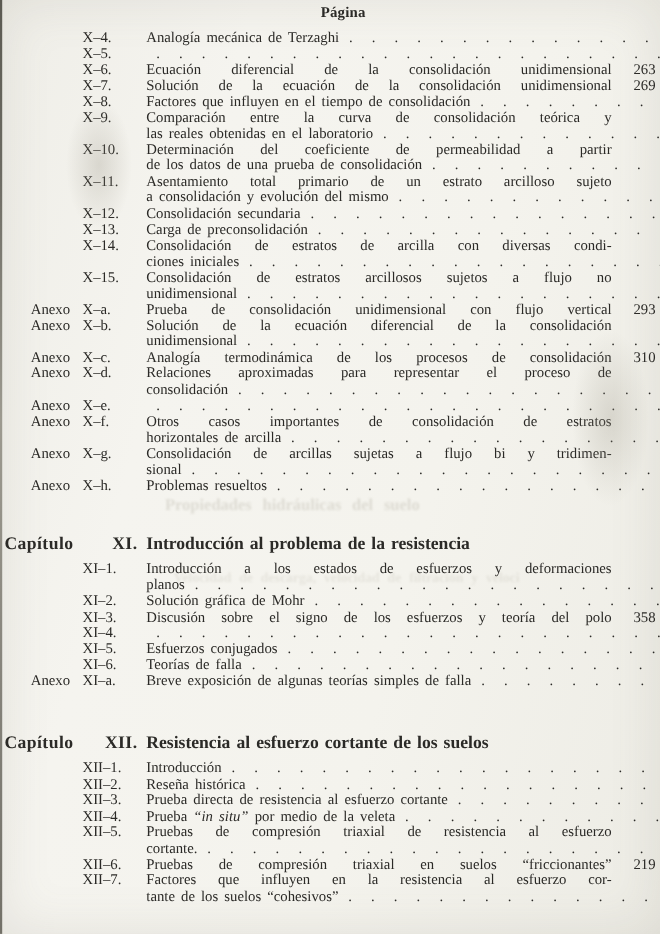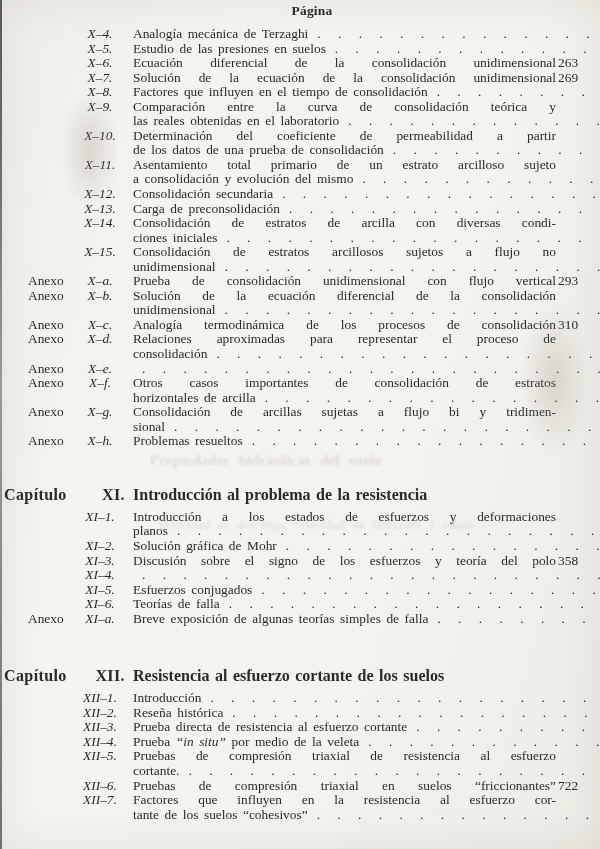--- a/index.html
+++ b/index.html
@@ -22,23 +22,23 @@
   }
   .hdr{
     text-align:center;font-weight:bold;font-size:13.5px;line-height:16px;
     margin-bottom:8px;letter-spacing:.2px;
   }
   .row{
     display:grid;grid-template-columns:47px 50px 1fr 40px;
     line-height:14.55px;align-items:baseline;
   }
   .c-prefix{text-align:left;}
-  .c-num{text-align:center;font-style:italic;}
+  .c-num{text-align:left;}
   .c-body{padding-left:8px;word-spacing:2.2px;}
-  .c-page{text-align:left;padding-left:2px;}
+  .c-page{text-align:right;padding-left:2px;}
   .just{text-align:justify;text-align-last:justify;text-justify:inter-word;}
   .lastline{display:flex;align-items:baseline;}
   .lastline .t{flex:0 0 auto;white-space:nowrap;}
   .leader{
     flex:1 1 0;overflow:hidden;white-space:nowrap;margin-left:9px;
   }
   .leader::before{
     content:". . . . . . . . . . . . . . . . . . . . . . . . . . . . . .";
     word-spacing:14px;
   }
@@ -83,21 +83,20 @@
         <span class="c-num">X–4.</span>
         <div class="c-body lastline">
           <span class="t">Analogía mecánica de Terzaghi</span>
           <span class="leader"></span>
         </div>
       </div>
       <div class="row">
         <span class="c-prefix"></span>
         <span class="c-num">X–5.</span>
         <div class="c-body lastline">
-          <span class="t">Estudio de las presiones en suelos</span>
           <span class="leader"></span>
         </div>
       </div>
       <div class="row">
         <span class="c-prefix"></span>
         <span class="c-num">X–6.</span>
         <div class="c-body just">Ecuación diferencial de la consolidación unidimensional</div>
         <span class="c-page">263</span>
       </div>
       <div class="row">
@@ -397,21 +396,21 @@
         <span class="c-num"></span>
         <div class="c-body lastline">
           <span class="t">cortante.</span>
           <span class="leader"></span>
         </div>
       </div>
       <div class="row">
         <span class="c-prefix"></span>
         <span class="c-num">XII–6.</span>
         <div class="c-body just">Pruebas de compresión triaxial en suelos “friccionantes”</div>
-        <span class="c-page">722</span>
+        <span class="c-page">219</span>
       </div>
       <div class="row">
         <span class="c-prefix"></span>
         <span class="c-num">XII–7.</span>
         <div class="c-body just">Factores que influyen en la resistencia al esfuerzo cor-</div>
         <span class="c-page"></span>
       </div>
       <div class="row">
         <span class="c-prefix"></span>
         <span class="c-num"></span>

